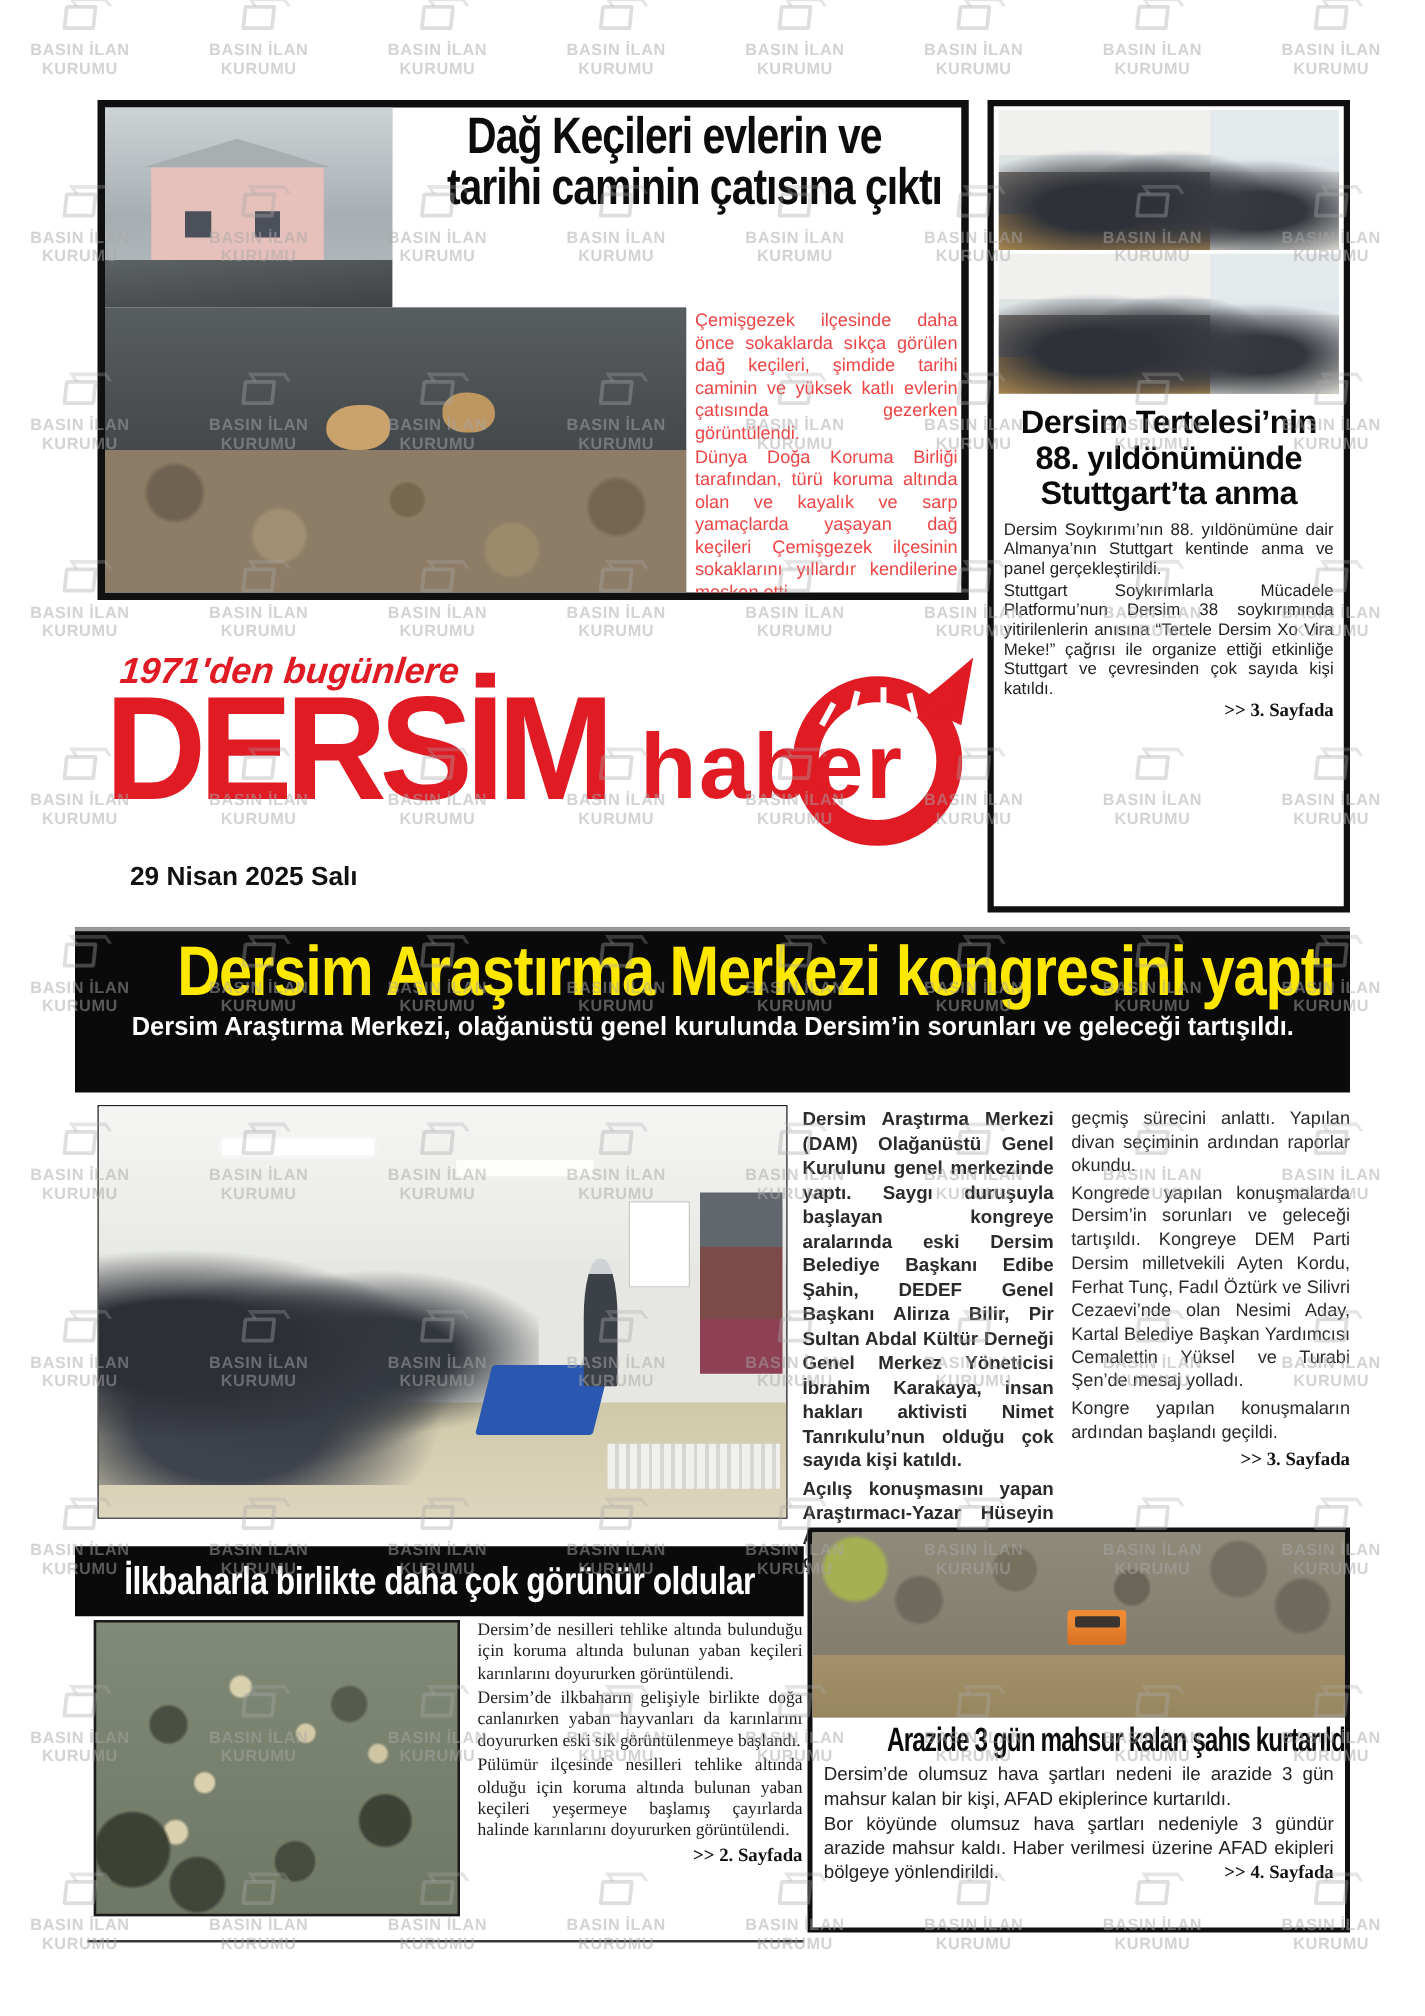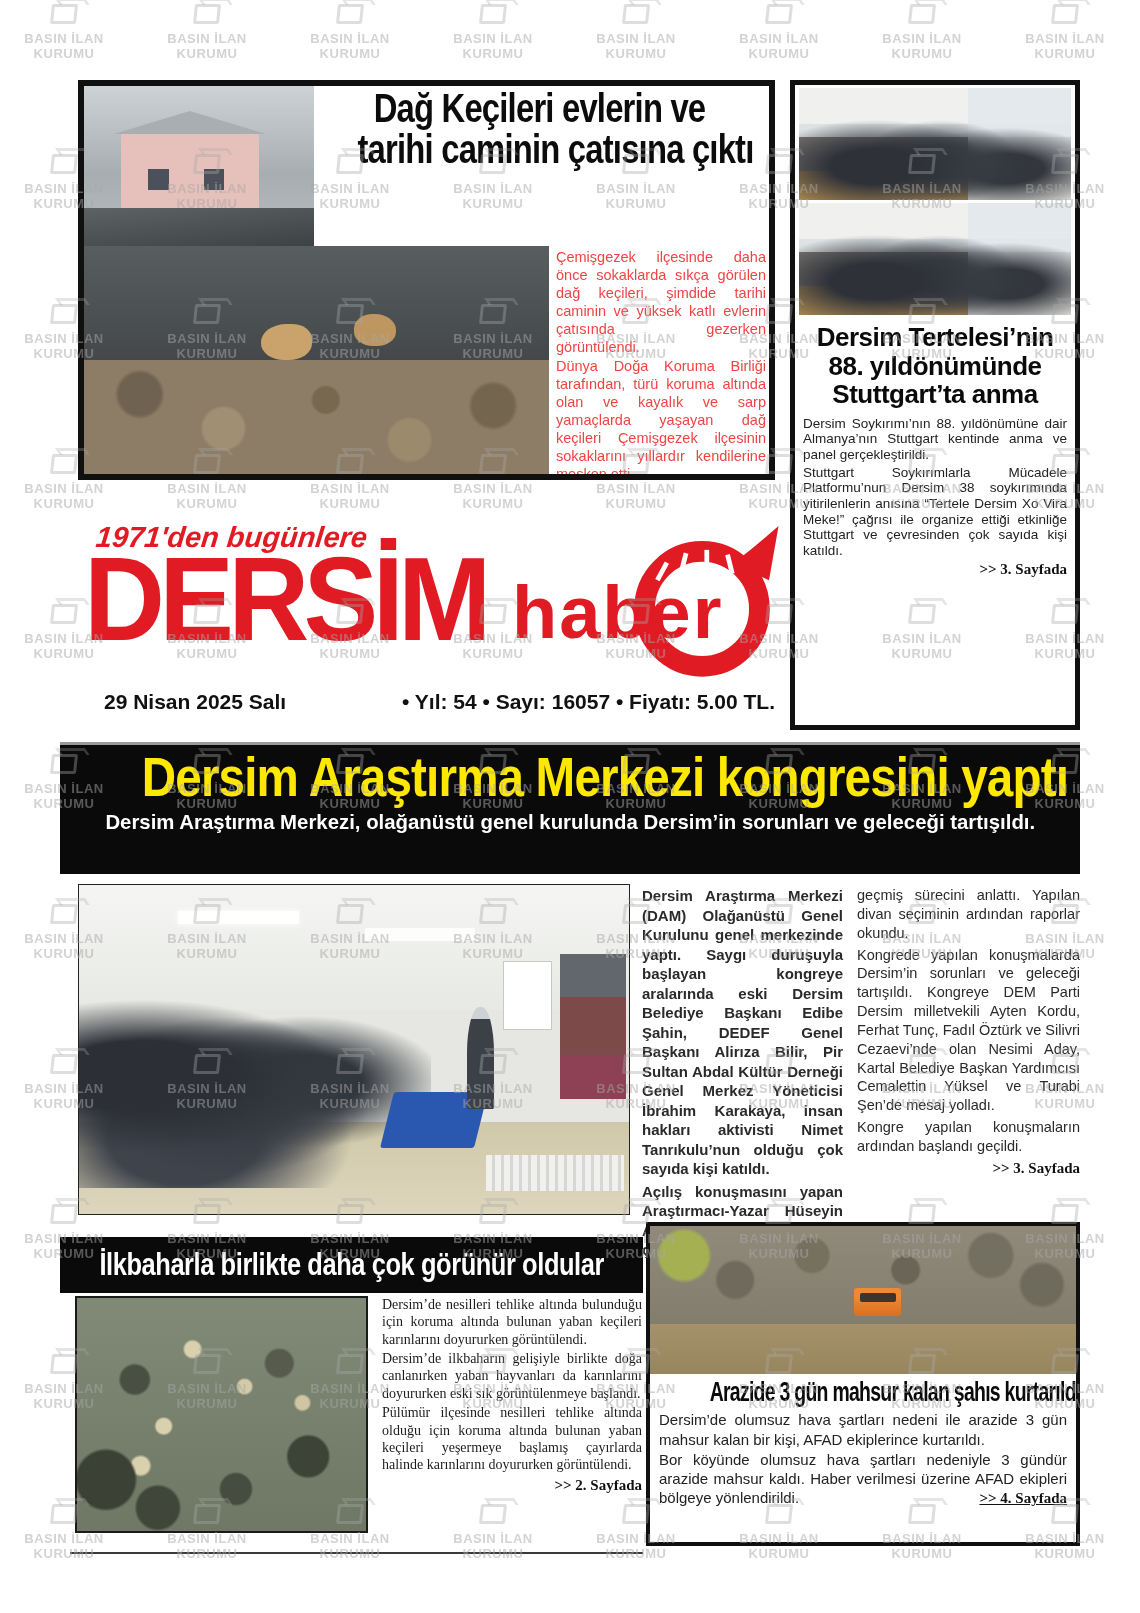--- a/index.html
+++ b/index.html
@@ -149,21 +149,21 @@
       linear-gradient(180deg,#8f8a7a,#837d6d); }
   .fp-water { position:absolute; inset:66% 0 0 0; background:linear-gradient(180deg,#a5926c,#97855e); }
   .fp-van { position:absolute; left:48%; top:42%; width:11%; height:19%;
       background:linear-gradient(180deg,#ee8a33 0 30%,#d96f22); border-radius:3px; }
   .fp-van::before { content:""; position:absolute; left:12%; top:18%; width:76%; height:30%; background:#3a3530; border-radius:2px; }
   .rescue-headline { display:block; text-align:center; margin-top:2px; font-size:27px; font-weight:bold;
       letter-spacing:-1px; transform:scaleX(.72); transform-origin:center; white-space:nowrap;
       line-height:1.2; color:#0b0b0b; }
   .rescue-body { padding:2px 9px 0; font-size:15px; line-height:1.28; color:#222; }
   .rescue-body p { margin-bottom:1px; }
-  .rescue-body .pageref { margin-top:-19px;text-decoration:underline; }
+  .rescue-body .pageref { margin-top:-19px; }
 </style>
 </head>
 <body>
 
 <div id="page">
 
   <div class="abs box-tl">
     <div class="hp">
       <div class="hp-sky"></div>
       <div class="hp-house"></div>
@@ -210,21 +210,20 @@
         <line x1="40" y1="27" x2="37" y2="39"></line>
         <line x1="53" y1="25" x2="53" y2="38"></line>
         <line x1="66" y1="28" x2="69" y2="40"></line>
       </g>
       <polygon points="70,34 98,10 92,44" fill="#e01b24"></polygon>
       <polygon points="74,30 92,16 88,38" fill="#e01b24"></polygon>
     </svg>
   </div>
   <div class="abs dateline">
     <span>29 Nisan 2025 Salı</span>
-    <span>• Yıl: 54 • Sayı: 16057 • Fiyatı: 5.00 TL.</span>
   </div>
 
   <div class="abs lead-band">
     <span class="lead-headline">Dersim Araştırma Merkezi kongresini yaptı</span><br>
     <span class="lead-sub">Dersim Araştırma Merkezi, olağanüstü genel kurulunda Dersim’in sorunları ve geleceği tartışıldı.</span>
   </div>
 
   <div class="abs lead-photo">
     <div class="lp-ceiling"></div>
     <div class="lp-light1"></div>

